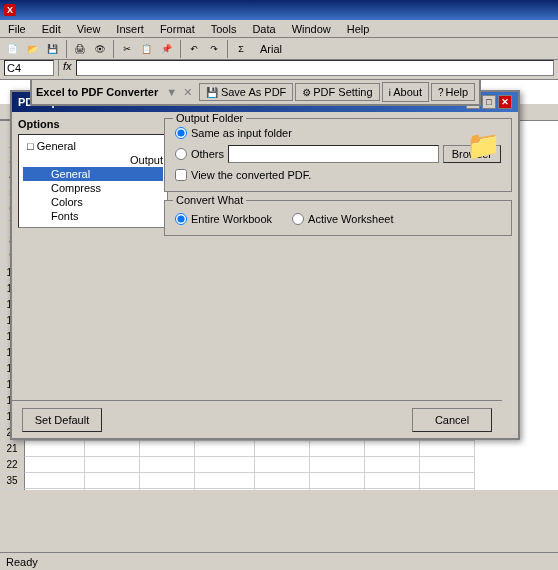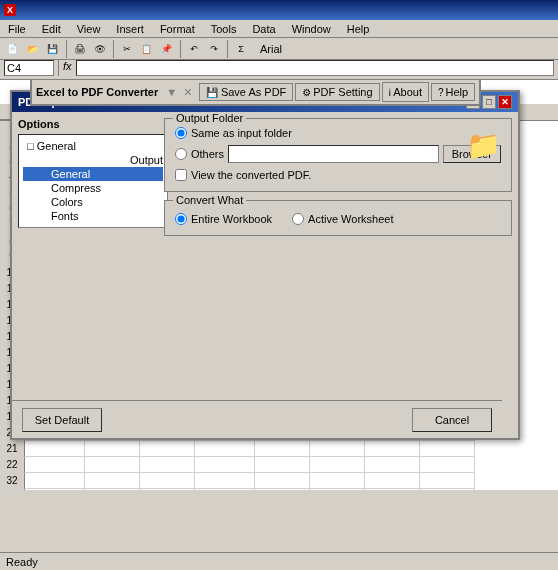--- a/index.html
+++ b/index.html
@@ -685,21 +685,21 @@
           <div class="grid-cell" style="width: 60px;"></div>
           <div class="grid-cell" style="width: 55px;"></div>
           <div class="grid-cell" style="width: 55px;"></div>
           <div class="grid-cell" style="width: 60px;"></div>
           <div class="grid-cell" style="width: 55px;"></div>
           <div class="grid-cell" style="width: 55px;"></div>
           <div class="grid-cell" style="width: 55px;"></div>
           <div class="grid-cell" style="width: 55px;"></div>
         </div>
         <div class="grid-row">
-          <div class="row-num">32</div>
+          <div class="row-num">35</div>
           <div class="grid-cell" style="width: 60px;"></div>
           <div class="grid-cell" style="width: 55px;"></div>
           <div class="grid-cell" style="width: 55px;"></div>
           <div class="grid-cell" style="width: 60px;"></div>
           <div class="grid-cell" style="width: 55px;"></div>
           <div class="grid-cell" style="width: 55px;"></div>
           <div class="grid-cell" style="width: 55px;"></div>
           <div class="grid-cell" style="width: 55px;"></div>
         </div>
         <div class="grid-row">

